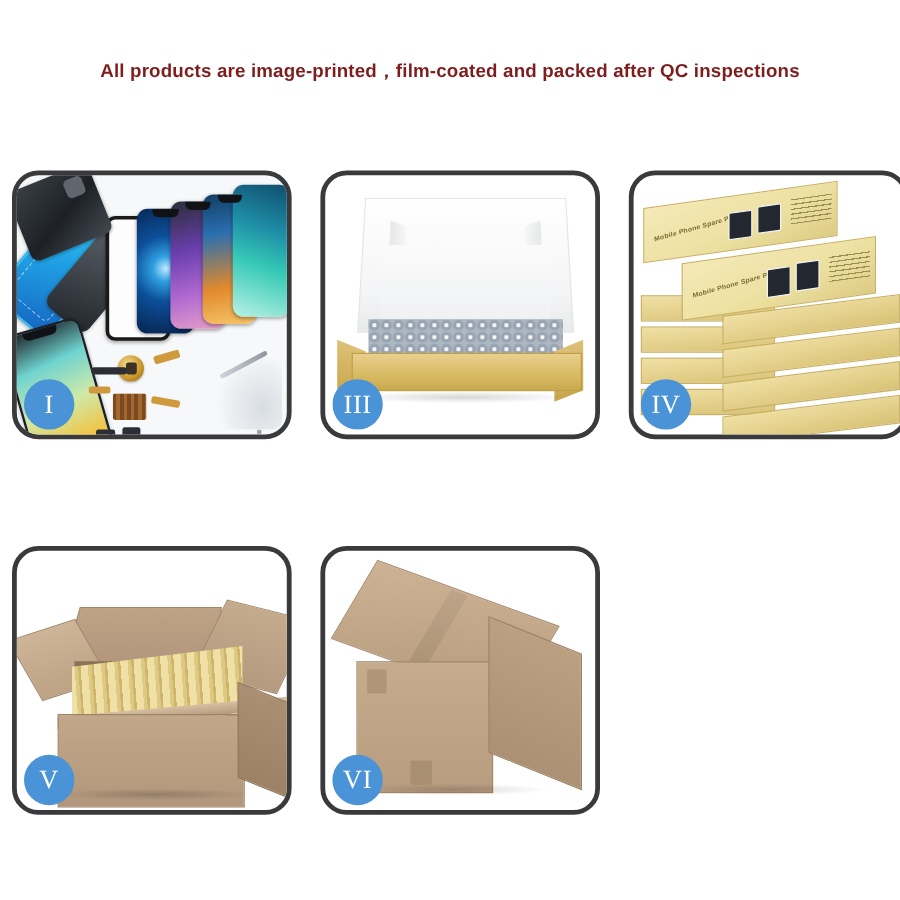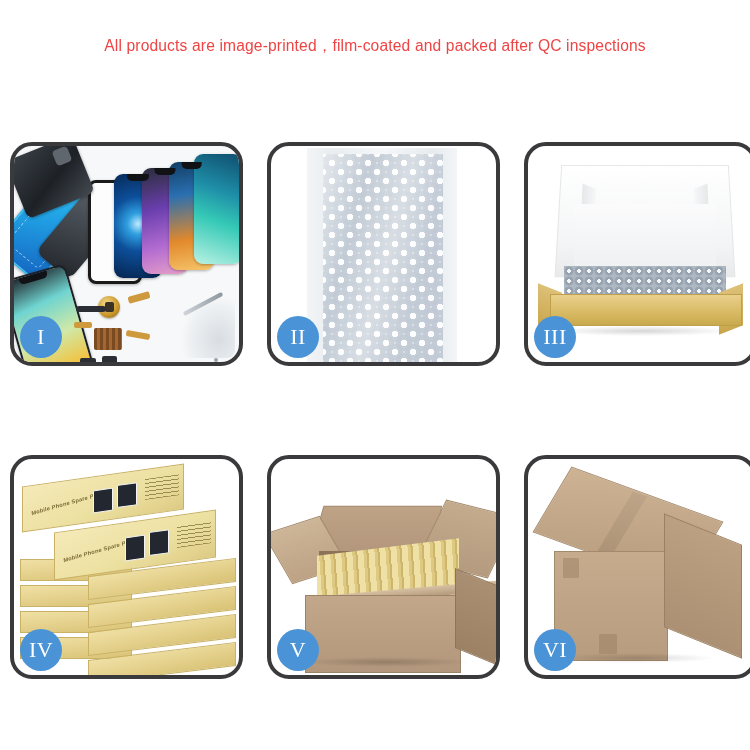--- a/index.html
+++ b/index.html
@@ -24,25 +24,25 @@
   }
   .title {
     font-size: 37px;
     font-weight: bold;
     letter-spacing: 1.4px;
     color: #141414;
     line-height: 1.05;
     white-space: nowrap;
   }
   .subtitle {
-    margin-top: 2px;
+    margin-top: 15px;
     font-size: 15.6px;
-    font-weight: normal;
+    font-weight: bold;
     letter-spacing: 0.15px;
-    color: #ef4444;
+    color: #7f1d1d;
     white-space: nowrap;
   }
 
   
   .grid {
     position: absolute;
     left: 10px;
     top: 142px;
     width: 730px;
     display: grid;
@@ -420,28 +420,20 @@
       <div class="flexcab" style="left:60px;top:176px;width:18px;height:6px;"></div>
       <div class="flexcab" style="left:112px;top:186px;width:24px;height:6px;transform:rotate(10deg);"></div>
 
       <div class="screwdot" style="left:200px;top:212px;"></div>
 
       <div class="tool"></div>
     </div>
     <div class="badge">I</div>
   </div>
 
-  <div class="panel p2">
-    <div class="scene">
-      <div class="bw-sheet"></div>
-      <div class="bw-bubbles"></div>
-      <div class="bw-gloss"></div>
-    </div>
-    <div class="badge">II</div>
-  </div>
 
   <div class="panel p3">
     <div class="scene">
       <div class="b3-lid">
         <div class="b3-lidtab-l"></div>
         <div class="b3-lidtab-r"></div>
       </div>
       <div class="b3-foam"></div>
       <div class="b3-bubbles"></div>
       <div class="b3-endL"></div>

